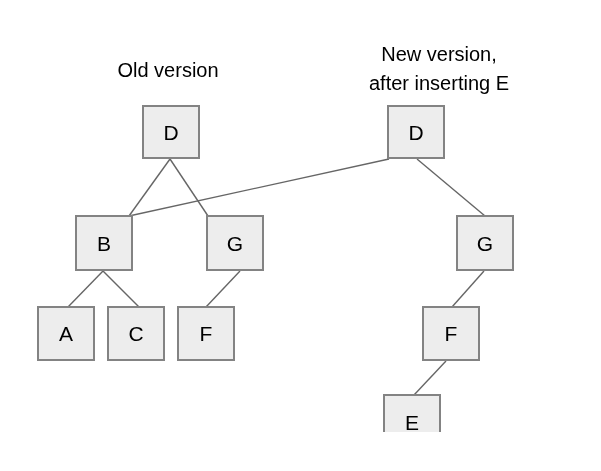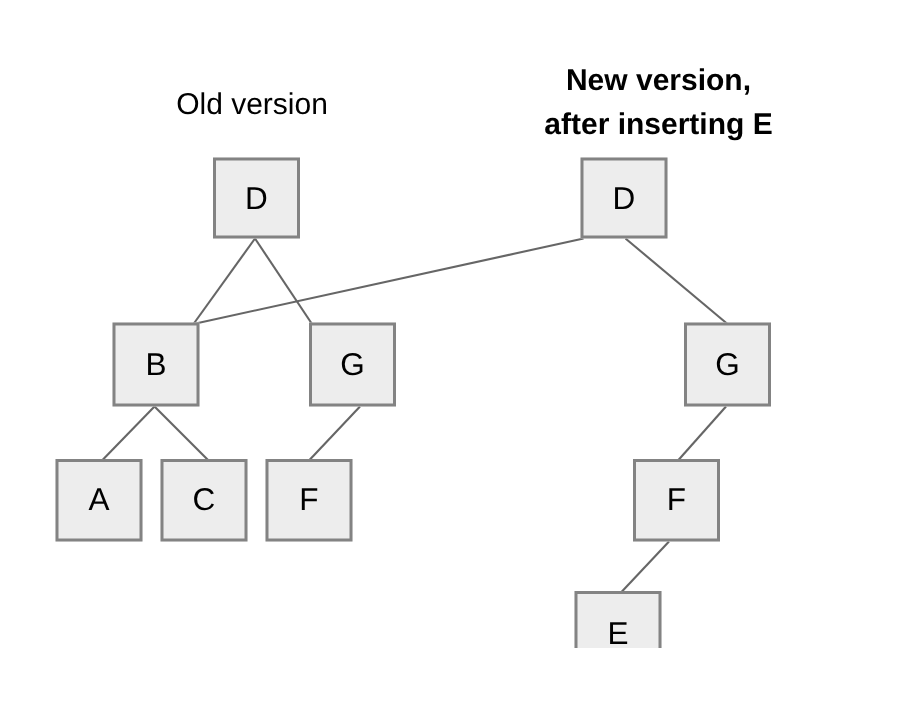--- a/index.html
+++ b/index.html
@@ -61,21 +61,21 @@
       <line x1="103" y1="271" x2="139" y2="307" stroke="#666666" stroke-width="1.4"></line>
       <line x1="240" y1="271" x2="206" y2="307" stroke="#666666" stroke-width="1.4"></line>
       <line x1="389" y1="159" x2="129" y2="216" stroke="#666666" stroke-width="1.4"></line>
       <line x1="417" y1="159" x2="485" y2="216" stroke="#666666" stroke-width="1.4"></line>
       <line x1="484" y1="271" x2="452" y2="307" stroke="#666666" stroke-width="1.4"></line>
       <line x1="446" y1="361" x2="414" y2="395" stroke="#666666" stroke-width="1.4"></line>
     </svg>
 
   <div id="caption-layer">
       <div class="caption" style="left: 103px; top: 56px; width: 130px;">Old version</div>
-      <div class="caption" style="left: 344px; top: 40px; width: 190px; font-weight: bold;">New version,
+      <div class="caption" style="left: 344px; top: 40px; width: 190px;">New version,
 after inserting E</div>
     </div>
 
   <div id="node-layer">
       <div class="tree-node" style="left: 142px; top: 105px; width: 58px; height: 54px; background: rgb(237, 237, 237); border-color: rgb(131, 131, 131); color: rgb(0, 0, 0);">
         <span class="node-label">D</span>
       </div>
       <div class="tree-node" style="left: 75px; top: 215px; width: 58px; height: 56px; background: rgb(237, 237, 237); border-color: rgb(131, 131, 131); color: rgb(0, 0, 0);">
         <span class="node-label">B</span>
       </div>

